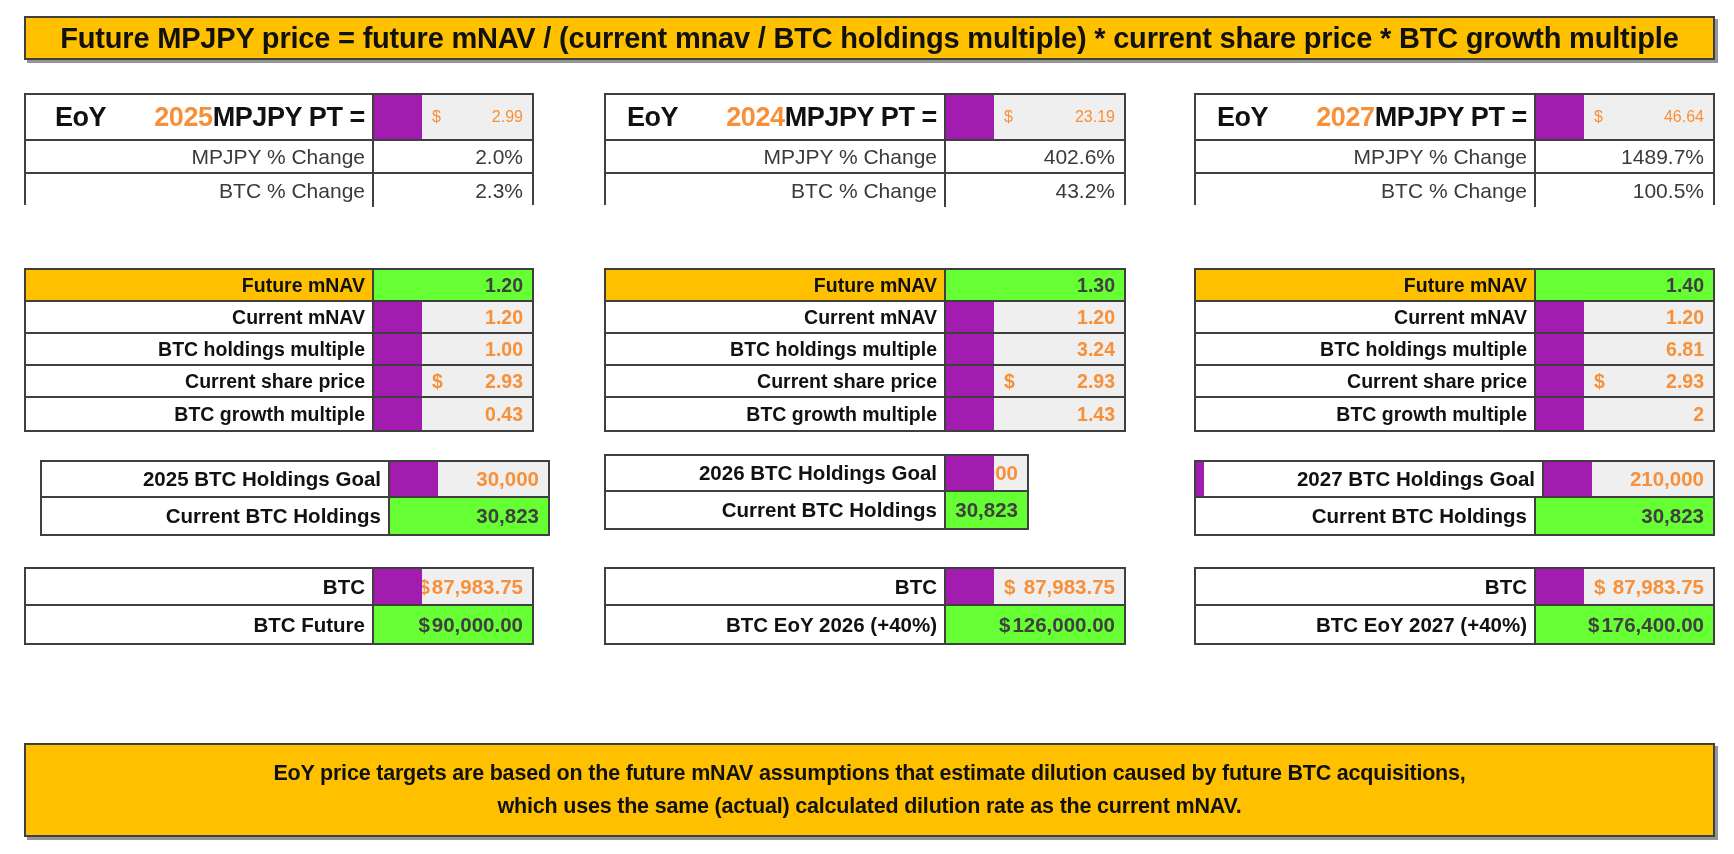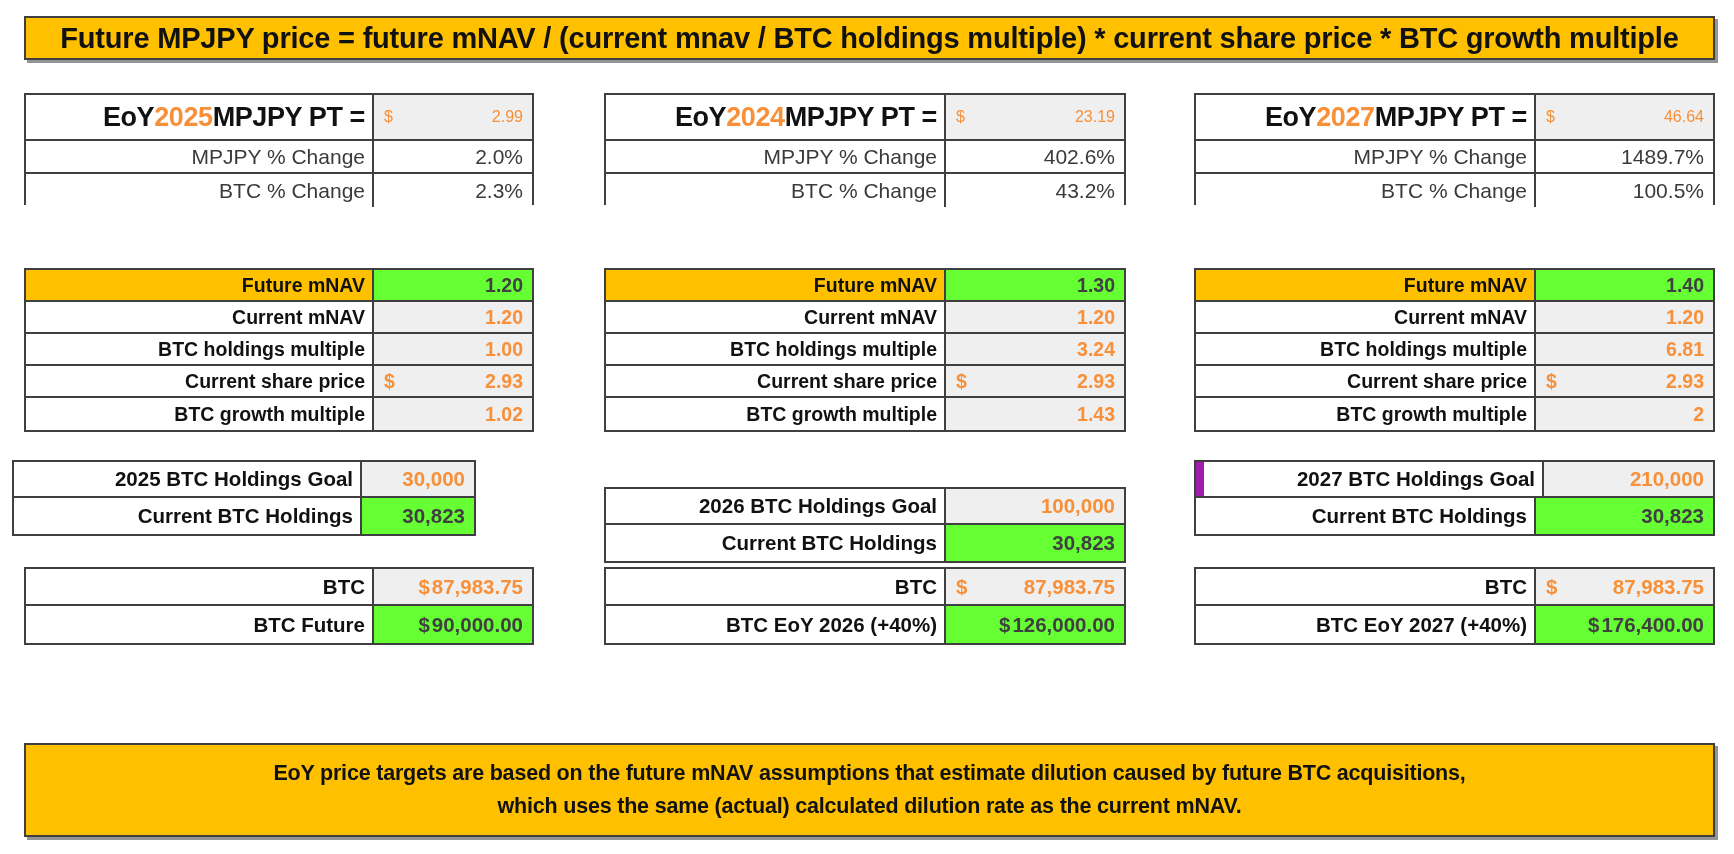--- a/index.html
+++ b/index.html
@@ -83,21 +83,21 @@
   .val.money { justify-content: space-between; }
   .val.money .cur { padding-left: 1px; }
   .val.money.tight { justify-content: flex-end; }
   .val.money.tight .cur { padding-right: 2px; }
 
   
   .bg-grey  { background: #efefef; }
   .bg-white { background: #ffffff; }
   .bg-green { background: #66ff33; }
   .bg-amber { background: #FFC000; }
-  .c-orange { color: #F79038; }
+  .c-orange { color: #F79038; margin-left: 48px; }
   .c-dark   { color: #404040; }
   .c-black  { color: #111111; }
 
   
   .pt-block .row.head { flex: 0 0 46px; }
   .pt-block .row.sub  { flex: 0 0 33px; }
   .pt-block .lbl.head-lbl {
     font-size: 27px; font-weight: bold; letter-spacing: -0.4px;
   }
   .pt-block .lbl.sub-lbl {
@@ -168,25 +168,25 @@
     </div>
     <div class="row">
       <div class="lbl bg-white c-black" style="width:348px;">Current share price</div>
       <div class="val money bg-grey c-orange">
         <span class="cur">$</span>
         <span>2.93</span>
       </div>
     </div>
     <div class="row">
       <div class="lbl bg-white c-black" style="width:348px;">BTC growth multiple</div>
-      <div class="val bg-grey c-orange">1.02</div>
-    </div>
-  </div>
-
-  <div class="block hold-block" style="left:12px; top:460px; width:464px; height:76px;">
+      <div class="val bg-grey c-orange">0.43</div>
+    </div>
+  </div>
+
+  <div class="block hold-block" style="left:40px; top:460px; width:510px; height:76px;">
     <div class="row">
       <div class="lbl bg-white c-black" style="width:348px;">2025 BTC Holdings Goal</div>
       <div class="val bg-grey c-orange">30,000</div>
     </div>
     <div class="row">
       <div class="lbl bg-white c-black" style="width:348px;">Current BTC Holdings</div>
       <div class="val bg-green c-dark">30,823</div>
     </div>
   </div>
 
@@ -248,21 +248,21 @@
         <span class="cur">$</span>
         <span>2.93</span>
       </div>
     </div>
     <div class="row">
       <div class="lbl bg-white c-black" style="width:340px;">BTC growth multiple</div>
       <div class="val bg-grey c-orange">1.43</div>
     </div>
   </div>
 
-  <div class="block hold-block" style="left:604px; top:487px; width:522px; height:76px;">
+  <div class="block hold-block" style="left:604px; top:454px; width:425px; height:76px;">
     <div class="row">
       <div class="lbl bg-white c-black" style="width:340px;">2026 BTC Holdings Goal</div>
       <div class="val bg-grey c-orange">100,000</div>
     </div>
     <div class="row">
       <div class="lbl bg-white c-black" style="width:340px;">Current BTC Holdings</div>
       <div class="val bg-green c-dark">30,823</div>
     </div>
   </div>
 

